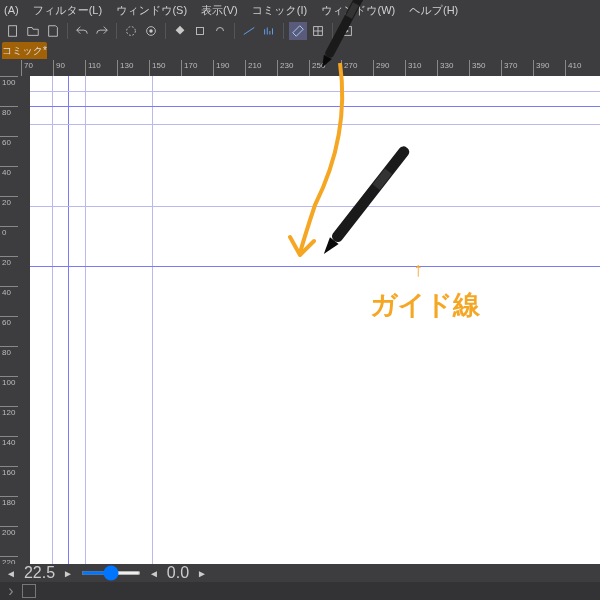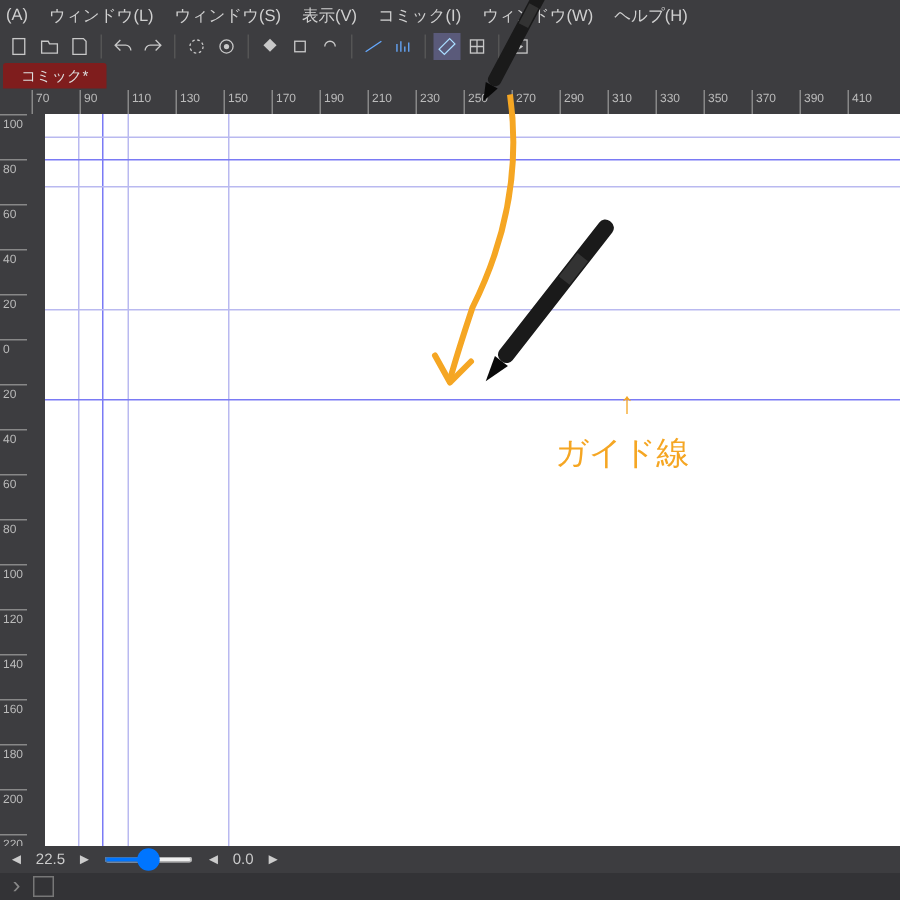--- a/index.html
+++ b/index.html
@@ -5,52 +5,52 @@
 *{box-sizing:border-box;margin:0;padding:0}
 body{width:600px;height:600px;background:#fff;font-family:sans-serif;overflow:hidden;position:relative}
 .app{width:600px;height:600px;position:relative;background:#fff}
 .menubar{height:20px;background:#3d3d40;display:flex;align-items:center;padding:0 4px;font-size:11px;color:#d0d0d0}
 .menubar span{margin-right:14px;cursor:default}
 .toolbar{height:22px;background:#3d3d40;display:flex;align-items:center;padding:0 4px;gap:2px}
 .tool-icon{width:18px;height:18px;display:flex;align-items:center;justify-content:center;color:#c8c8c8}
 .tool-icon svg{width:14px;height:14px}
 .divider{width:1px;height:16px;background:#555;margin:0 3px}
 .tab-bar{height:18px;background:#3d3d40;display:flex;padding-left:2px}
-.tab{height:17px;background:#7f1d1d;color:#ddd;font-size:10px;padding:2px 12px;border-radius:2px 2px 0 0}
+.tab{height:17px;background:#a16207;color:#ddd;font-size:10px;padding:2px 0;border-radius:2px 2px 0 0}
 .ruler-h{position:absolute;top:60px;left:18px;right:0;height:16px;background:#3d3d40;color:#c0c0c0;font-size:8px;overflow:hidden}
 .ruler-h .tick{position:absolute;top:0;width:1px;height:16px;border-left:1px solid #888}
 .ruler-h .tick.major::after{content:attr(data-v);position:absolute;top:1px;left:2px;font-size:8px;color:#bbb}
 .ruler-v{position:absolute;top:76px;left:0;width:18px;bottom:36px;background:#3d3d40;color:#c0c0c0;font-size:8px}
 .ruler-v .tick{position:absolute;left:0;height:1px;width:18px;border-top:1px solid #888}
 .ruler-v .tick.major::after{content:attr(data-v);position:absolute;left:2px;top:1px;font-size:8px;color:#bbb}
 .ruler-corner{position:absolute;top:60px;left:0;width:18px;height:16px;background:#3d3d40}
 .canvas-area{position:absolute;top:76px;left:18px;right:0;bottom:36px;background:#3d3d40;overflow:hidden}
 .canvas{position:absolute;top:0;left:12px;width:600px;height:520px;background:#fff}
 .guide-h{position:absolute;left:0;right:0;height:0;border-top:1px solid #b9b9f0}
 .guide-v{position:absolute;top:0;bottom:0;width:0;border-left:1px solid #b9b9f0}
 .guide-blue{border-color:#7a7af5}
 .statusbar{position:absolute;left:0;right:0;bottom:18px;height:18px;background:#3d3d40;display:flex;align-items:center;padding:0 6px;color:#ccc;font-size:10px;gap:8px}
 .footer{position:absolute;left:0;right:0;bottom:0;height:18px;background:#333336;display:flex;align-items:center;padding:0 4px;gap:4px}
 .footer .chev{width:14px;height:14px;color:#888;display:flex;align-items:center;justify-content:center}
 .footer .sq{width:14px;height:14px;border:1px solid #777}
-.annotation{position:absolute;top:287px;left:370px;color:#f5a623;font-size:22px;font-weight:400;writing-mode:horizontal-tb}
+.annotation{position:absolute;top:287px;left:370px;color:#f5a623;font-size:27px;font-weight:700;writing-mode:horizontal-tb}
 .annotation-arrow{position:absolute;top:258px;left:413px;color:#f5a623;font-size:20px;font-weight:bold}
 .curve-arrow{position:absolute;top:55px;left:270px;pointer-events:none}
 .stylus1{position:absolute;top:-10px;left:300px;pointer-events:none}
 .stylus2{position:absolute;top:145px;left:295px;pointer-events:none}
 input[type=range].zoom{width:60px;height:4px}
-.zoom-val{font-size:10px;color:#ccc}
+.zoom-val{font-size:16px;color:#ccc}
 </style>
 </head>
 <body>
 
 <div class="app">
 <div class="menubar">
   <span>(A)</span>
-  <span>ウィンドウ(L)</span>
+  <span>フィルター(L)</span>
   <span>ウィンドウ(S)</span>
   <span>表示(V)</span>
   <span>コミック(I)</span>
   <span>ウィンドウ(W)</span>
   <span>ヘルプ(H)</span>
 </div>
 
 <div class="toolbar">
   <div class="tool-icon">
         <svg viewBox="0 0 16 16">

